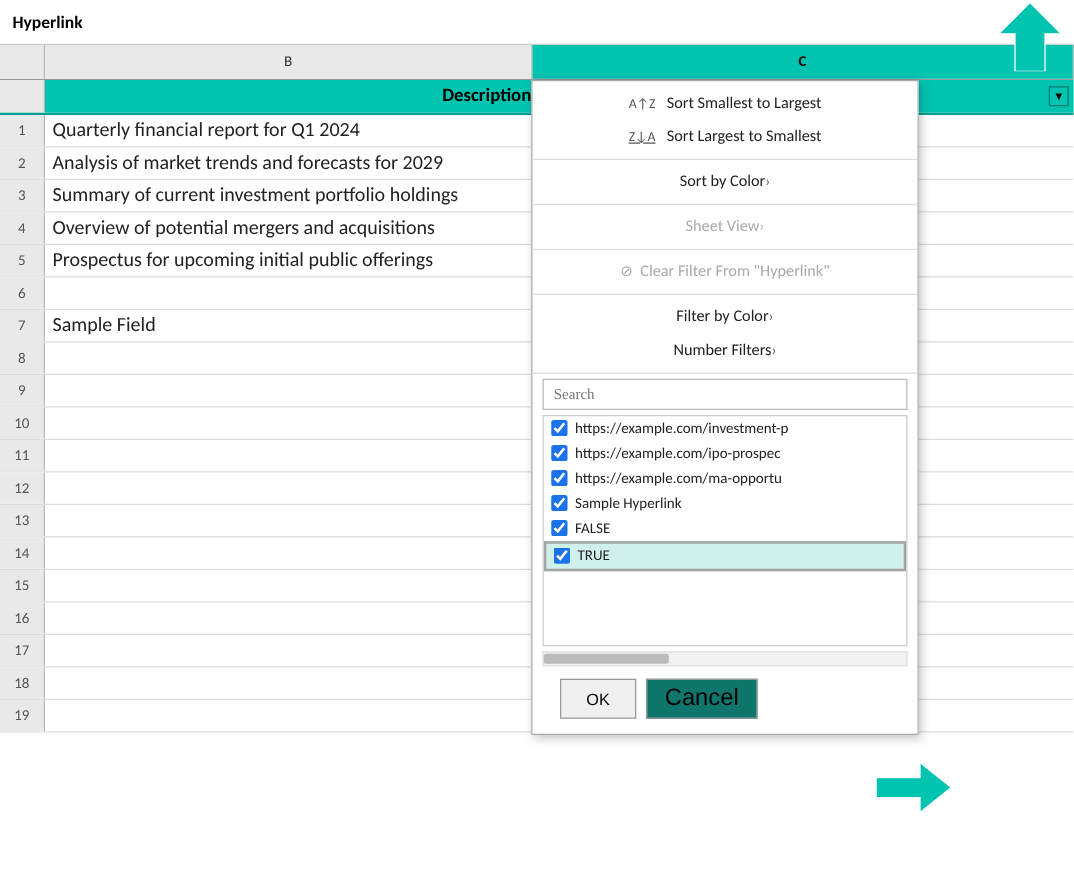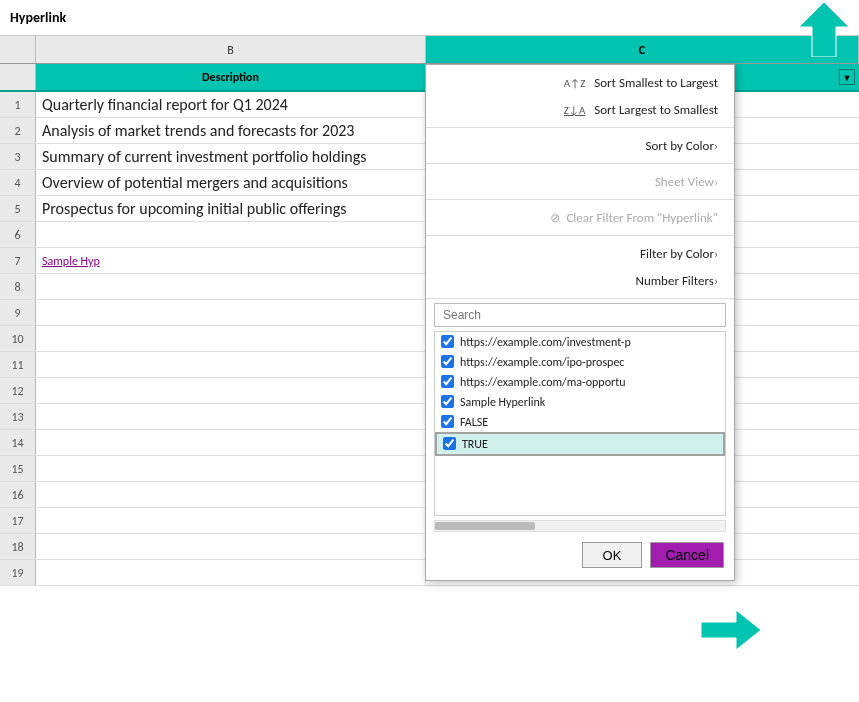--- a/index.html
+++ b/index.html
@@ -137,23 +137,23 @@
       background: #e9e9e9;
       border-right: 1px solid #bbb;
     }
 
     .header-cell-b {
       width: 390px;
       background: #00c4b0;
       border-right: 1px solid #00a090;
       display: flex;
       align-items: center;
-      justify-content: center;
+      justify-content: flex-end;
       font-weight: bold;
-      font-size: 12px;
+      font-size: 15px;
       color: #000;
     }
 
     .header-cell-c {
       flex: 1;
       background: #00c4b0;
       display: flex;
       align-items: center;
       justify-content: center;
       font-weight: bold;
@@ -191,21 +191,21 @@
       padding: 4px 0;
     }
 
     .menu-item {
       padding: 6px 16px;
       font-size: 13px;
       color: #222;
       cursor: pointer;
       display: flex;
       align-items: center;
-      justify-content: flex-end;
+      justify-content: center;
       white-space: nowrap;
     }
 
     .menu-item.disabled {
       color: #aaa;
       cursor: default;
     }
 
     .menu-separator {
       height: 1px;
@@ -224,20 +224,21 @@
       position: relative;
     }
 
     .search-input {
       width: 100%;
       border: 1px solid #bbb;
       padding: 4px 8px;
       font-size: 12px;
       outline: none;
       color: #999;
+      font-family: Liberation Serif, serif;
     }
 
     
     .filter-list {
       margin: 4px 8px;
       border: 1px solid #ccc;
       height: 185px;
       overflow-y: auto;
       overflow-x: hidden;
       background: #fff;
@@ -290,39 +291,39 @@
       top: 1px;
       width: 100px;
       height: 8px;
       background: #bbb;
       border-radius: 2px;
     }
 
     
     .dialog-buttons {
       display: flex;
-      justify-content: flex-end;
-      padding: 8px 10px;
+      justify-content: flex-start;
+      padding: 8px 22px;
       gap: 8px;
     }
 
     .btn-ok {
       background: #f0f0f0;
       border: 1px solid #999;
       padding: 4px 20px;
       font-size: 13px;
       cursor: pointer;
       color: #000;
     }
 
     .btn-cancel {
-      background: #a21caf;
+      background: #0f766e;
       border: 1px solid #999;
       padding: 4px 14px;
-      font-size: 14px;
+      font-size: 19px;
       cursor: pointer;
       color: #000;
     }
 
     
     .arrow-down-teal {
       position: absolute;
       top: 2px;
       right: 10px;
       z-index: 200;
@@ -372,21 +373,21 @@
       <div class="table-row">
         <div class="cell-row-num">1</div>
         <div class="cell-b">Quarterly financial report for Q1 2024</div>
         <div class="cell-c">
             <span class="link-text">https://exa</span>
           </div>
       </div>
 
       <div class="table-row">
         <div class="cell-row-num">2</div>
-        <div class="cell-b">Analysis of market trends and forecasts for 2023</div>
+        <div class="cell-b">Analysis of market trends and forecasts for 2029</div>
         <div class="cell-c">
             <span class="link-text">https://exa</span>
           </div>
       </div>
 
       <div class="table-row">
         <div class="cell-row-num">3</div>
         <div class="cell-b">Summary of current investment portfolio holdings</div>
         <div class="cell-c">
             <span class="link-text">https://exa</span>
@@ -410,20 +411,21 @@
       </div>
 
       <div class="table-row">
         <div class="cell-row-num">6</div>
         <div class="cell-b"></div>
         <div class="cell-c"></div>
       </div>
 
       <div class="table-row">
         <div class="cell-row-num">7</div>
+        <div class="cell-b">Sample Field</div>
         <div class="cell-c">
             <span class="sample-link">Sample Hyp</span>
           </div>
       </div>
 
       <div class="table-row">
         <div class="cell-row-num">8</div>
         <div class="cell-b"></div>
         <div class="cell-c"></div>
       </div>

